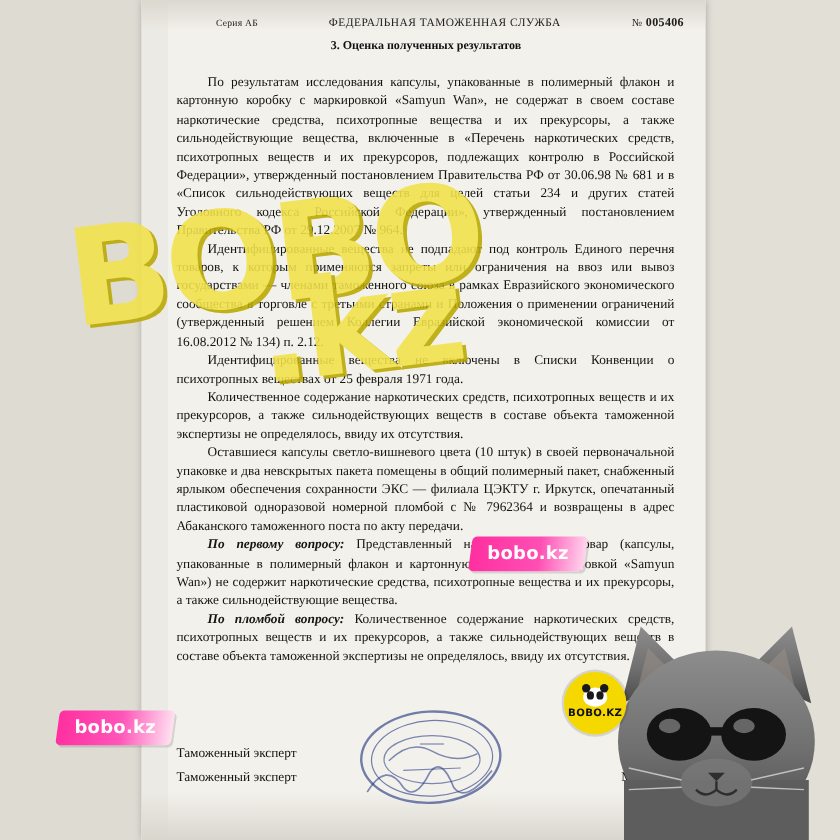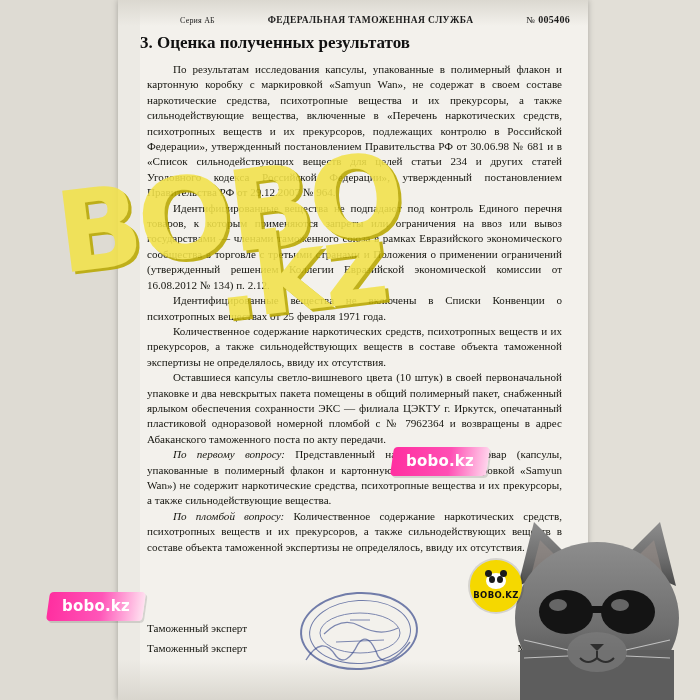--- a/index.html
+++ b/index.html
@@ -50,45 +50,45 @@
 
   
   .hdr {
     position: absolute;
     left: 140px; top: 14px; width: 430px;
     display: flex; align-items: baseline; justify-content: space-between;
     font-size: 8.5px; color: #1c1c1c;
   }
   .hdr-series { font-size: 8px; letter-spacing: .2px; padding-left: 40px; }
   .hdr-title {
-    font-size: 9.5px; font-weight: bold; letter-spacing: .4px;
+    font-size: 9.5px; font-weight: normal; letter-spacing: .4px;
     text-align: center; flex: 1;
   }
   .hdr-num { font-size: 10px; font-weight: bold; letter-spacing: .3px; }
   .hdr-num .nsym { font-weight: normal; font-size: 9px; }
 
   .sec-title {
     position: absolute; left: 140px; top: 33px; width: 430px;
-    font-size: 17px; font-weight: bold; color: #111;
+    text-align: center; font-size: 10px; font-weight: bold; color: #111;
   }
 
   .body {
     position: absolute;
     left: 147px; top: 62px; width: 415px;
     color: #15150f;
     font-size: 11.1px;
     line-height: 15.4px;
     text-align: justify;
   }
   .body p { margin: 0 0 0 0; text-indent: 26px; }
   .vyvody {
     text-align: center; font-weight: bold; letter-spacing: 1.2px;
     text-indent: 0; margin: 9px 0 5px 0; font-size: 11.5px;
   }
-  .bi { font-style: italic; font-weight: normal; }
+  .bi { font-style: italic; font-weight: bold; }
 
   
   .sigs {
     position: absolute; left: 147px; top: 618px; width: 415px;
     font-size: 11.1px; color: #15150f;
   }
   .sig-row { display: flex; justify-content: space-between; line-height: 20px; text-align: center; }
   .sig-name { padding-right: 6px; }
 
   

